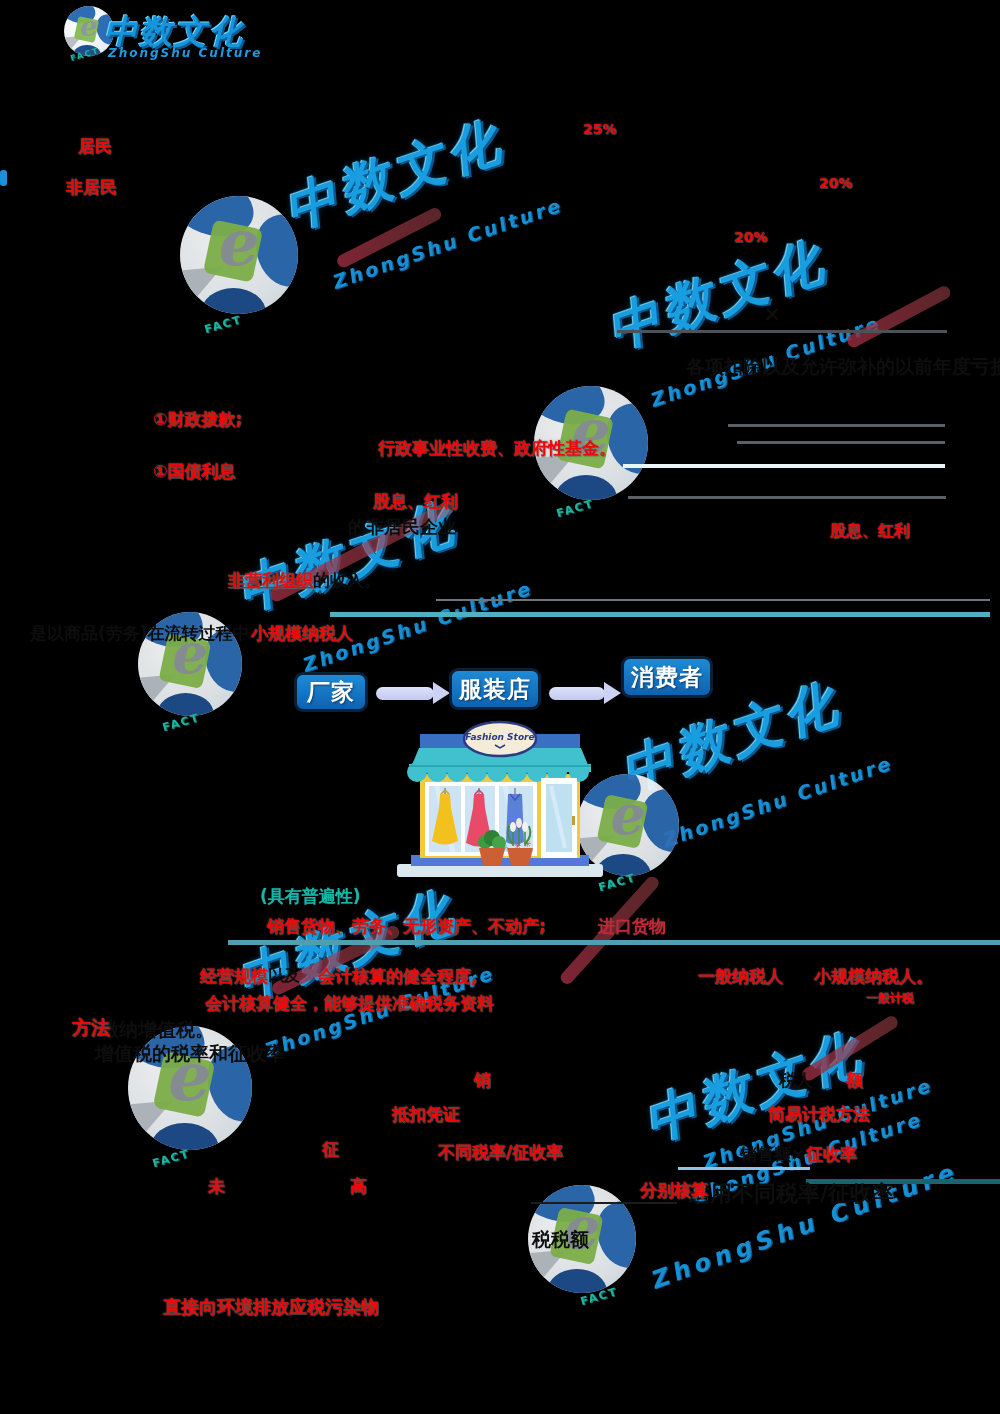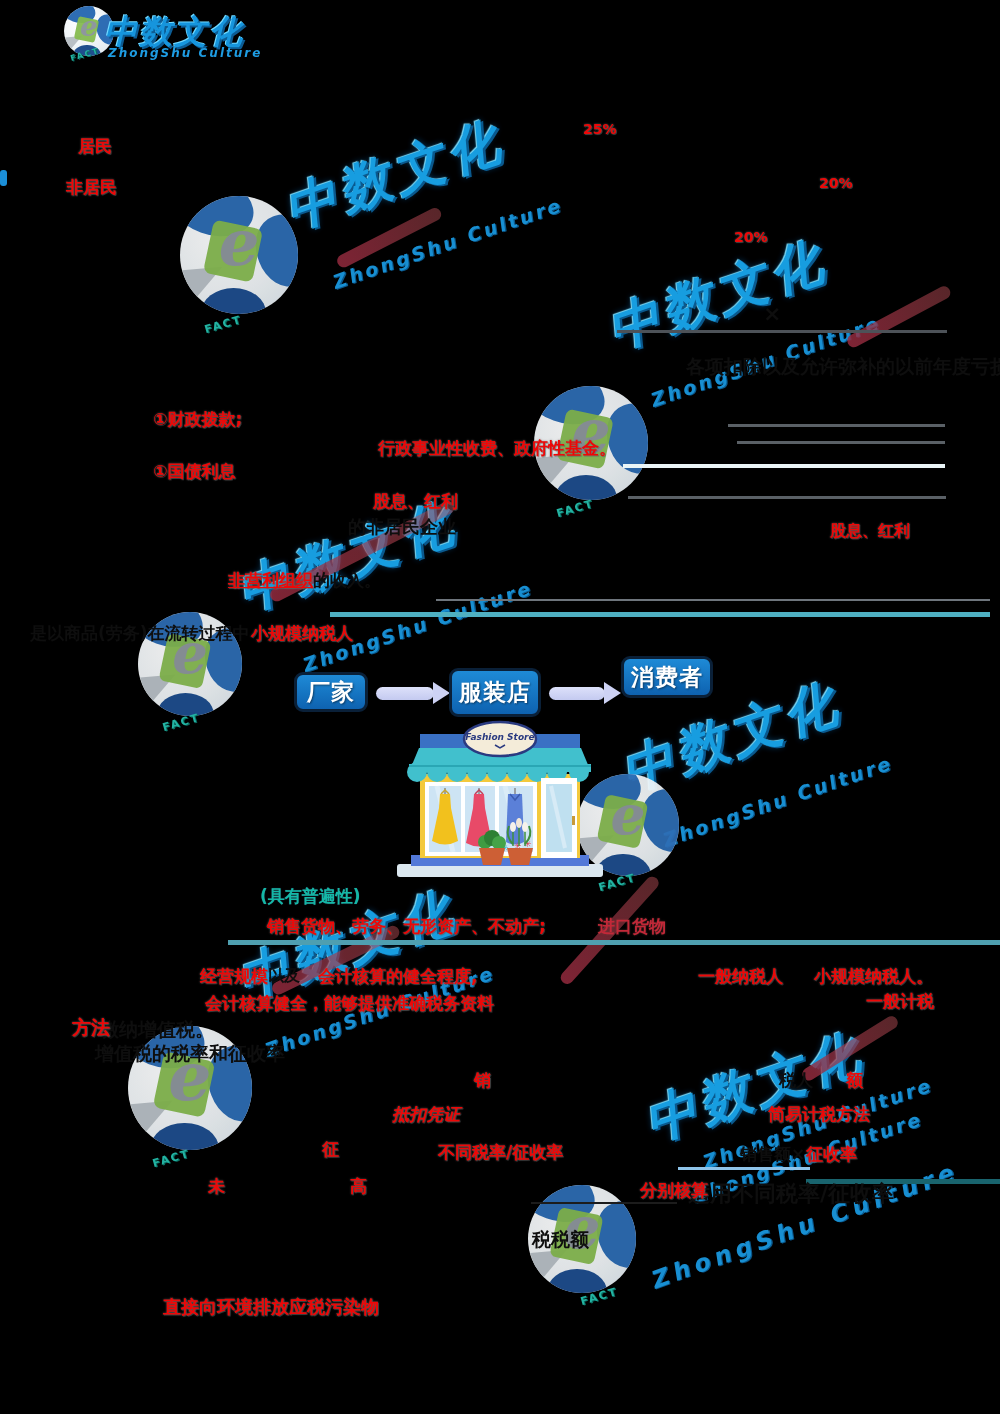--- a/index.html
+++ b/index.html
@@ -191,21 +191,21 @@
   <div class="t blk" style="left:348px;top:517px;font-size:18px;">的非居民企业</div>
   <div class="t red" style="left:830px;top:522px;font-size:16px;">股息、红利</div>
   <div class="t red" style="left:228px;top:571px;font-size:17px;text-decoration:underline;">非营利组织</div>
   <div class="t blk" style="left:313px;top:571px;font-size:17px;">的收入。</div>
 
   <div class="t blk" style="left:30px;top:624px;font-size:17px;">是以商品(劳务)在流转过程中</div>
   <div class="t red" style="left:251px;top:624px;font-size:17px;">小规模纳税人</div>
 
   <div class="fbtn" style="left:294px;top:672px;width:74px;height:40px;">厂家</div>
   <div class="arrow" style="left:376px;top:687px;width:58px;"></div>
-  <div class="fbtn" style="left:449px;top:668px;width:92px;height:49px;">服装店</div>
+  <div class="fbtn" style="left:449px;top:668px;width:92px;height:42px;">服装店</div>
   <div class="arrow" style="left:549px;top:687px;width:56px;"></div>
   <div class="fbtn" style="left:621px;top:656px;width:92px;height:42px;">消费者</div>
 
   <svg class="store" style="left:395px;top:714px;" width="210" height="166" viewBox="0 0 210 166">
     <rect x="2" y="150" width="206" height="13" rx="3" fill="#dce8f0"></rect>
     <rect x="16" y="141" width="178" height="11" fill="#5379d8"></rect>
     <rect x="25" y="60" width="160" height="84" fill="#f3c93c"></rect>
     <rect x="25" y="20" width="160" height="20" fill="#3a70c4"></rect>
     <path d="M14 58 L24 34 H186 L196 58 Z" fill="#41c0cd"></path>
     <rect x="14" y="50" width="182" height="8" fill="#41c0cd"></rect>
@@ -263,29 +263,29 @@
 
   <div class="t blue" style="left:260px;top:887px;font-size:17px;">(具有普遍性)</div>
   <div class="t red" style="left:267px;top:917px;font-size:17px;">销售货物、劳务、无形资产、不动产;</div>
   <div class="t dred" style="left:598px;top:917px;font-size:17px;">进口货物</div>
   <div class="t red" style="left:200px;top:967px;font-size:17px;">经营规模</div>
   <div class="t blk" style="left:268px;top:967px;font-size:16px;">以及</div>
   <div class="t red" style="left:302px;top:967px;font-size:17px;margin-left:16px;">会计核算的健全程度,</div>
   <div class="t red" style="left:698px;top:967px;font-size:17px;">一般纳税人</div>
   <div class="t red" style="left:814px;top:967px;font-size:17px;">小规模纳税人。</div>
   <div class="t red" style="left:205px;top:994px;font-size:17px;">会计核算健全，能够提供准确税务资料</div>
-  <div class="t red" style="left:866px;top:992px;font-size:17px;">一般计税</div>
+  <div class="t red" style="left:866px;top:992px;font-size:12px;">一般计税</div>
 
   <div class="t red" style="left:72px;top:1017px;font-size:19px;">方法</div>
   <div class="t blk" style="left:100px;top:1019px;font-size:19px;">缴纳增值税。</div>
   <div class="t blk" style="left:95px;top:1043px;font-size:19px;">增值税的税率和征收率</div>
   <div class="t red" style="left:474px;top:1071px;font-size:17px;">销</div>
   <div class="t blk" style="left:779px;top:1071px;font-size:17px;">税人</div>
   <div class="t red" style="left:846px;top:1071px;font-size:17px;">额</div>
-  <div class="t red" style="left:392px;top:1105px;font-size:17px;font-style:italic;">抵扣凭证</div>
+  <div class="t red" style="left:392px;top:1105px;font-size:17px;">抵扣凭证</div>
   <div class="t red" style="left:768px;top:1105px;font-size:17px;">简易计税方法</div>
   <div class="t red" style="left:322px;top:1140px;font-size:17px;">征</div>
   <div class="t red" style="left:438px;top:1143px;font-size:17px;">不同税率/征收率</div>
   <div class="t blk" style="left:740px;top:1145px;font-size:17px;">销售额×</div>
   <div class="t red" style="left:806px;top:1145px;font-size:17px;">征收率</div>
   <div class="t red" style="left:208px;top:1177px;font-size:17px;">未</div>
   <div class="t red" style="left:350px;top:1177px;font-size:17px;">高</div>
   <div class="t red" style="left:640px;top:1181px;font-size:17px;">分别核算</div>
   <div class="t blk" style="left:688px;top:1181px;font-size:22px;text-align:center;">适用不同税率/征收率</div>
   <div class="t blk" style="left:532px;top:1229px;font-size:19px;">税税额</div>

